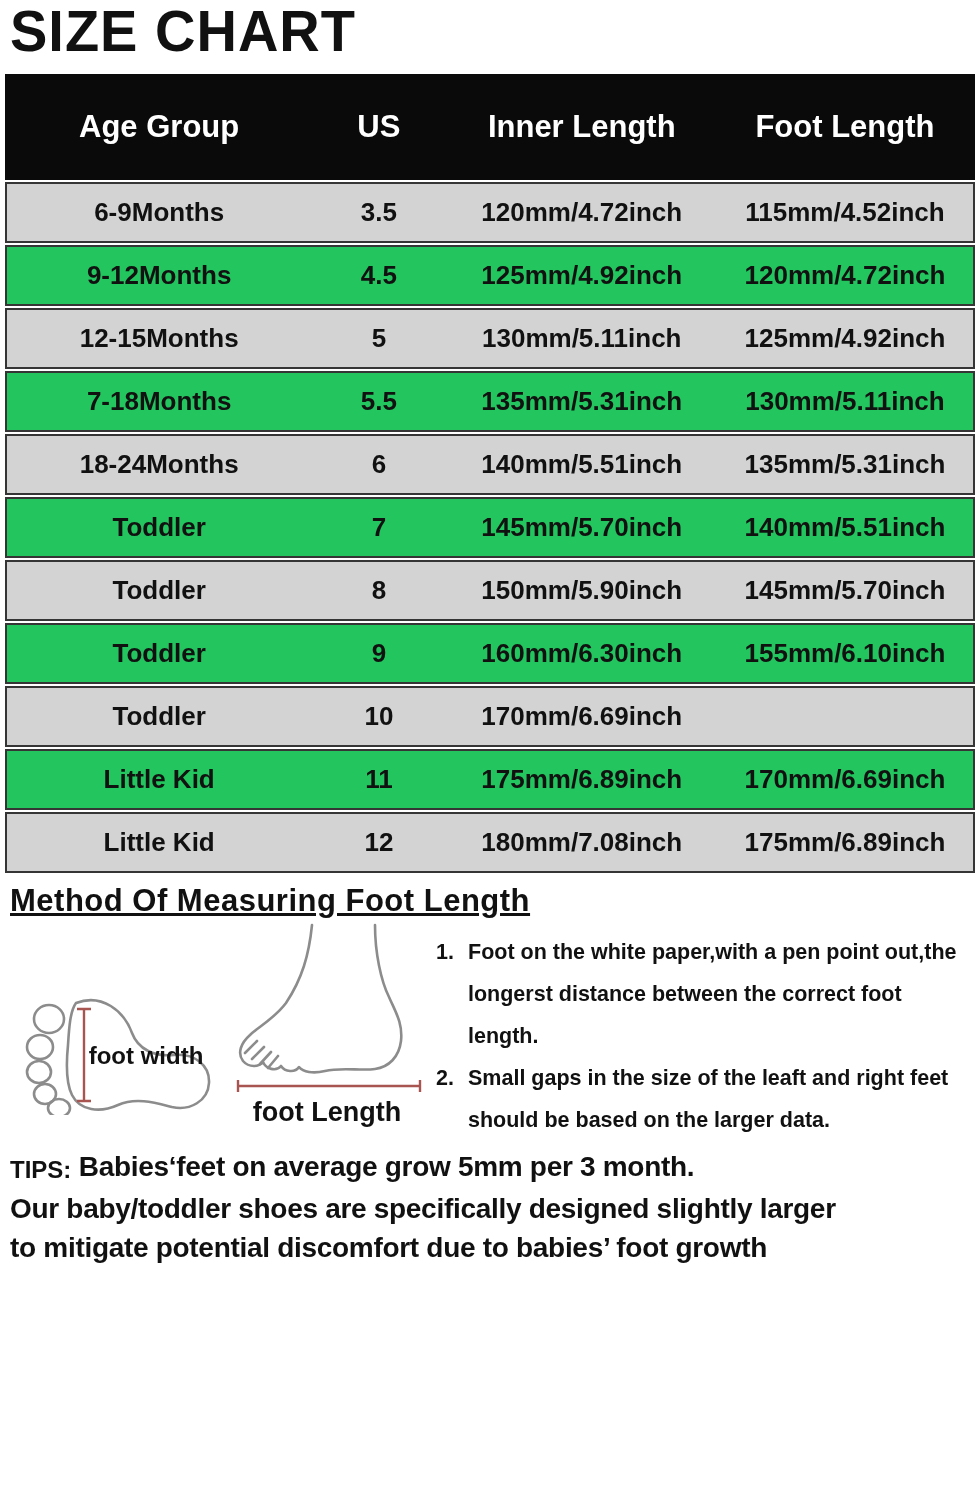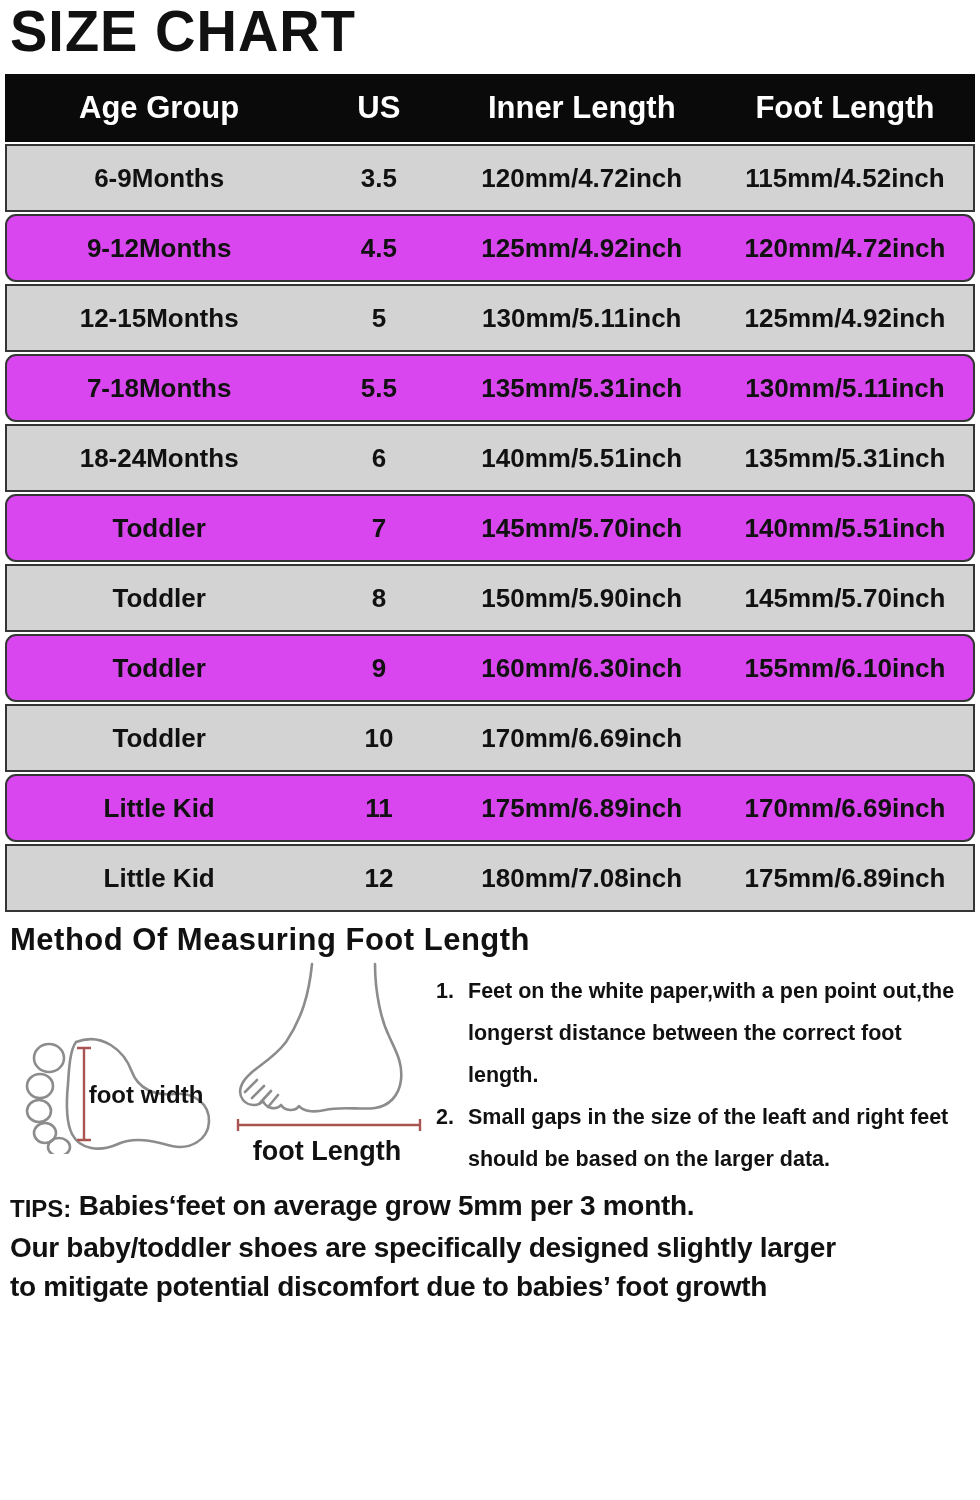--- a/index.html
+++ b/index.html
@@ -14,37 +14,37 @@
     padding: 2px 0 0 10px; line-height: 1.0; transform: scaleY(1.04); transform-origin: top left;
   }
 
   
   .size-table { width: 970px; margin: 16px auto 0 5px; }
   .trow {
     display: flex; align-items: center;
     border: 2px solid #353535; margin-bottom: 2px;
   }
   .thead {
-    background: #0a0a0a; color: #fff; height: 68px;
+    background: #0a0a0a; color: #fff; height: 106px;
     border: 2px solid #0a0a0a;
   }
-  .trow.data { height: 68px; }
+  .trow.data { height: 61px; }
   .trow.gray { background: #d3d3d3; }
-  .trow.white { background: #d946ef; border-radius: 11px; }
+  .trow.white { background: #22c55e; }
   .cell { text-align: center; font-weight: bold; font-size: 26px; }
   .thead .cell { font-size: 31px; }
   .c0 { width: 31.5%; }
   .c1 { width: 14%; }
   .c2 { width: 28%; }
   .c3 { width: 26.5%; }
 
   
   .method-heading {
     font-size: 31px; font-weight: bold; color: #111;
-    margin: 10px 0 0 10px; letter-spacing: 0.5px;
+    margin: 10px 0 0 10px; letter-spacing: 0.5px; text-decoration: underline;
   }
   .measure-area { position: relative; height: 218px; margin-top: 4px; }
   .sole-diagram { position: absolute; left: 22px; top: 66px; }
   .side-diagram { position: absolute; left: 224px; top: 0; width: 206px; text-align: center; }
   .foot-length-label { font-size: 27px; font-weight: bold; margin-top: -2px; }
   .instructions { position: absolute; left: 436px; top: 8px; width: 540px; }
   .inst { display: flex; font-size: 21.5px; font-weight: bold; line-height: 42px; }
   .inst .num { width: 32px; flex: 0 0 32px; }
   .inst .txt { flex: 1; }
 
@@ -161,21 +161,21 @@
         <path class="outline" d="M88,2 C85,32 78,56 62,80 C50,96 34,104 26,112 C17,120 13,130 19,138 C25,145 35,144 39,139 C42,146 52,149 57,143 C61,149 71,150 75,144 C79,149 89,151 101,148 C117,144 137,148 151,146 C165,144 175,134 177,118 C179,100 171,88 165,74 C157,58 151,30 151,2"></path>
         <path class="outline" d="M33,118 L21,130 M40,124 L28,136 M47,129 L36,141 M54,133 L44,145"></path>
         <path class="redline" d="M14,163 L196,163 M14,157 L14,169 M196,157 L196,169"></path>
       </svg>
       <div class="foot-length-label">foot Length</div>
     </div>
 
     <div class="instructions">
       <div class="inst">
         <span class="num">1.</span>
-        <span class="txt">Feet on the white paper,with a pen point out,the longerst distance between the correct foot length.</span>
+        <span class="txt">Foot on the white paper,with a pen point out,the longerst distance between the correct foot length.</span>
       </div>
       <div class="inst">
         <span class="num">2.</span>
         <span class="txt">Small gaps in the size of the leaft and right feet should be based on the larger data.</span>
       </div>
     </div>
   </div>
 
   <div class="tips">
     <p class="tips-line">

